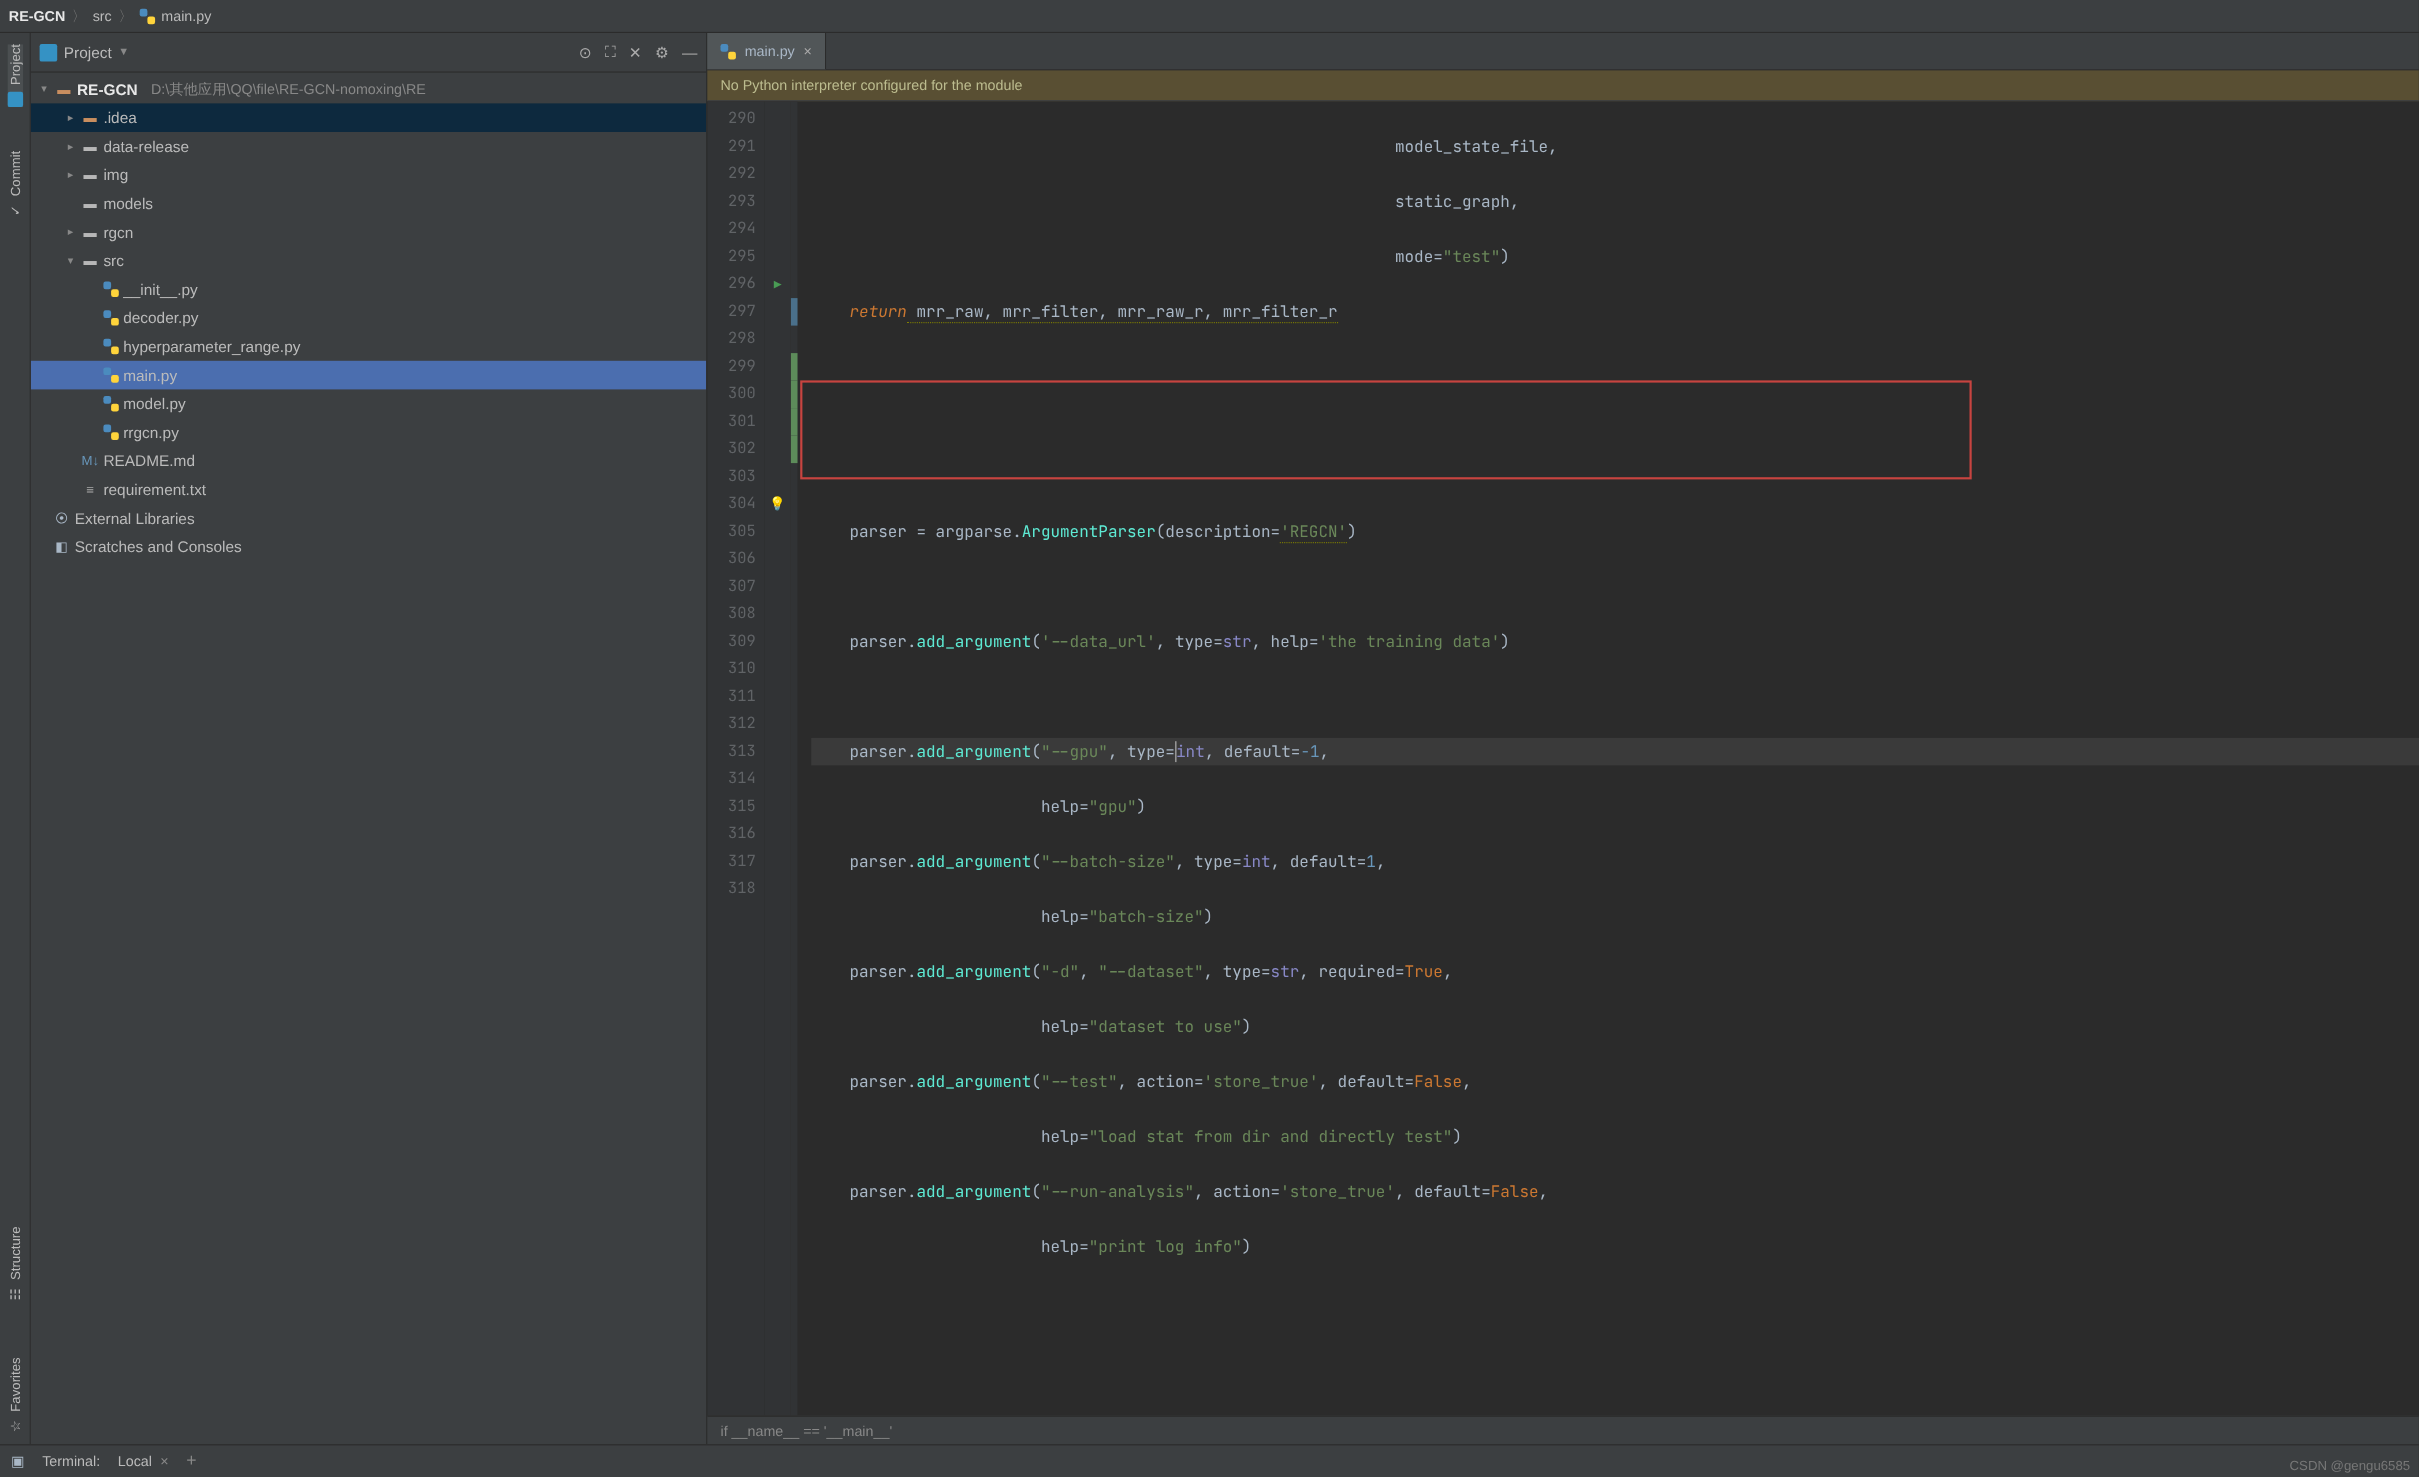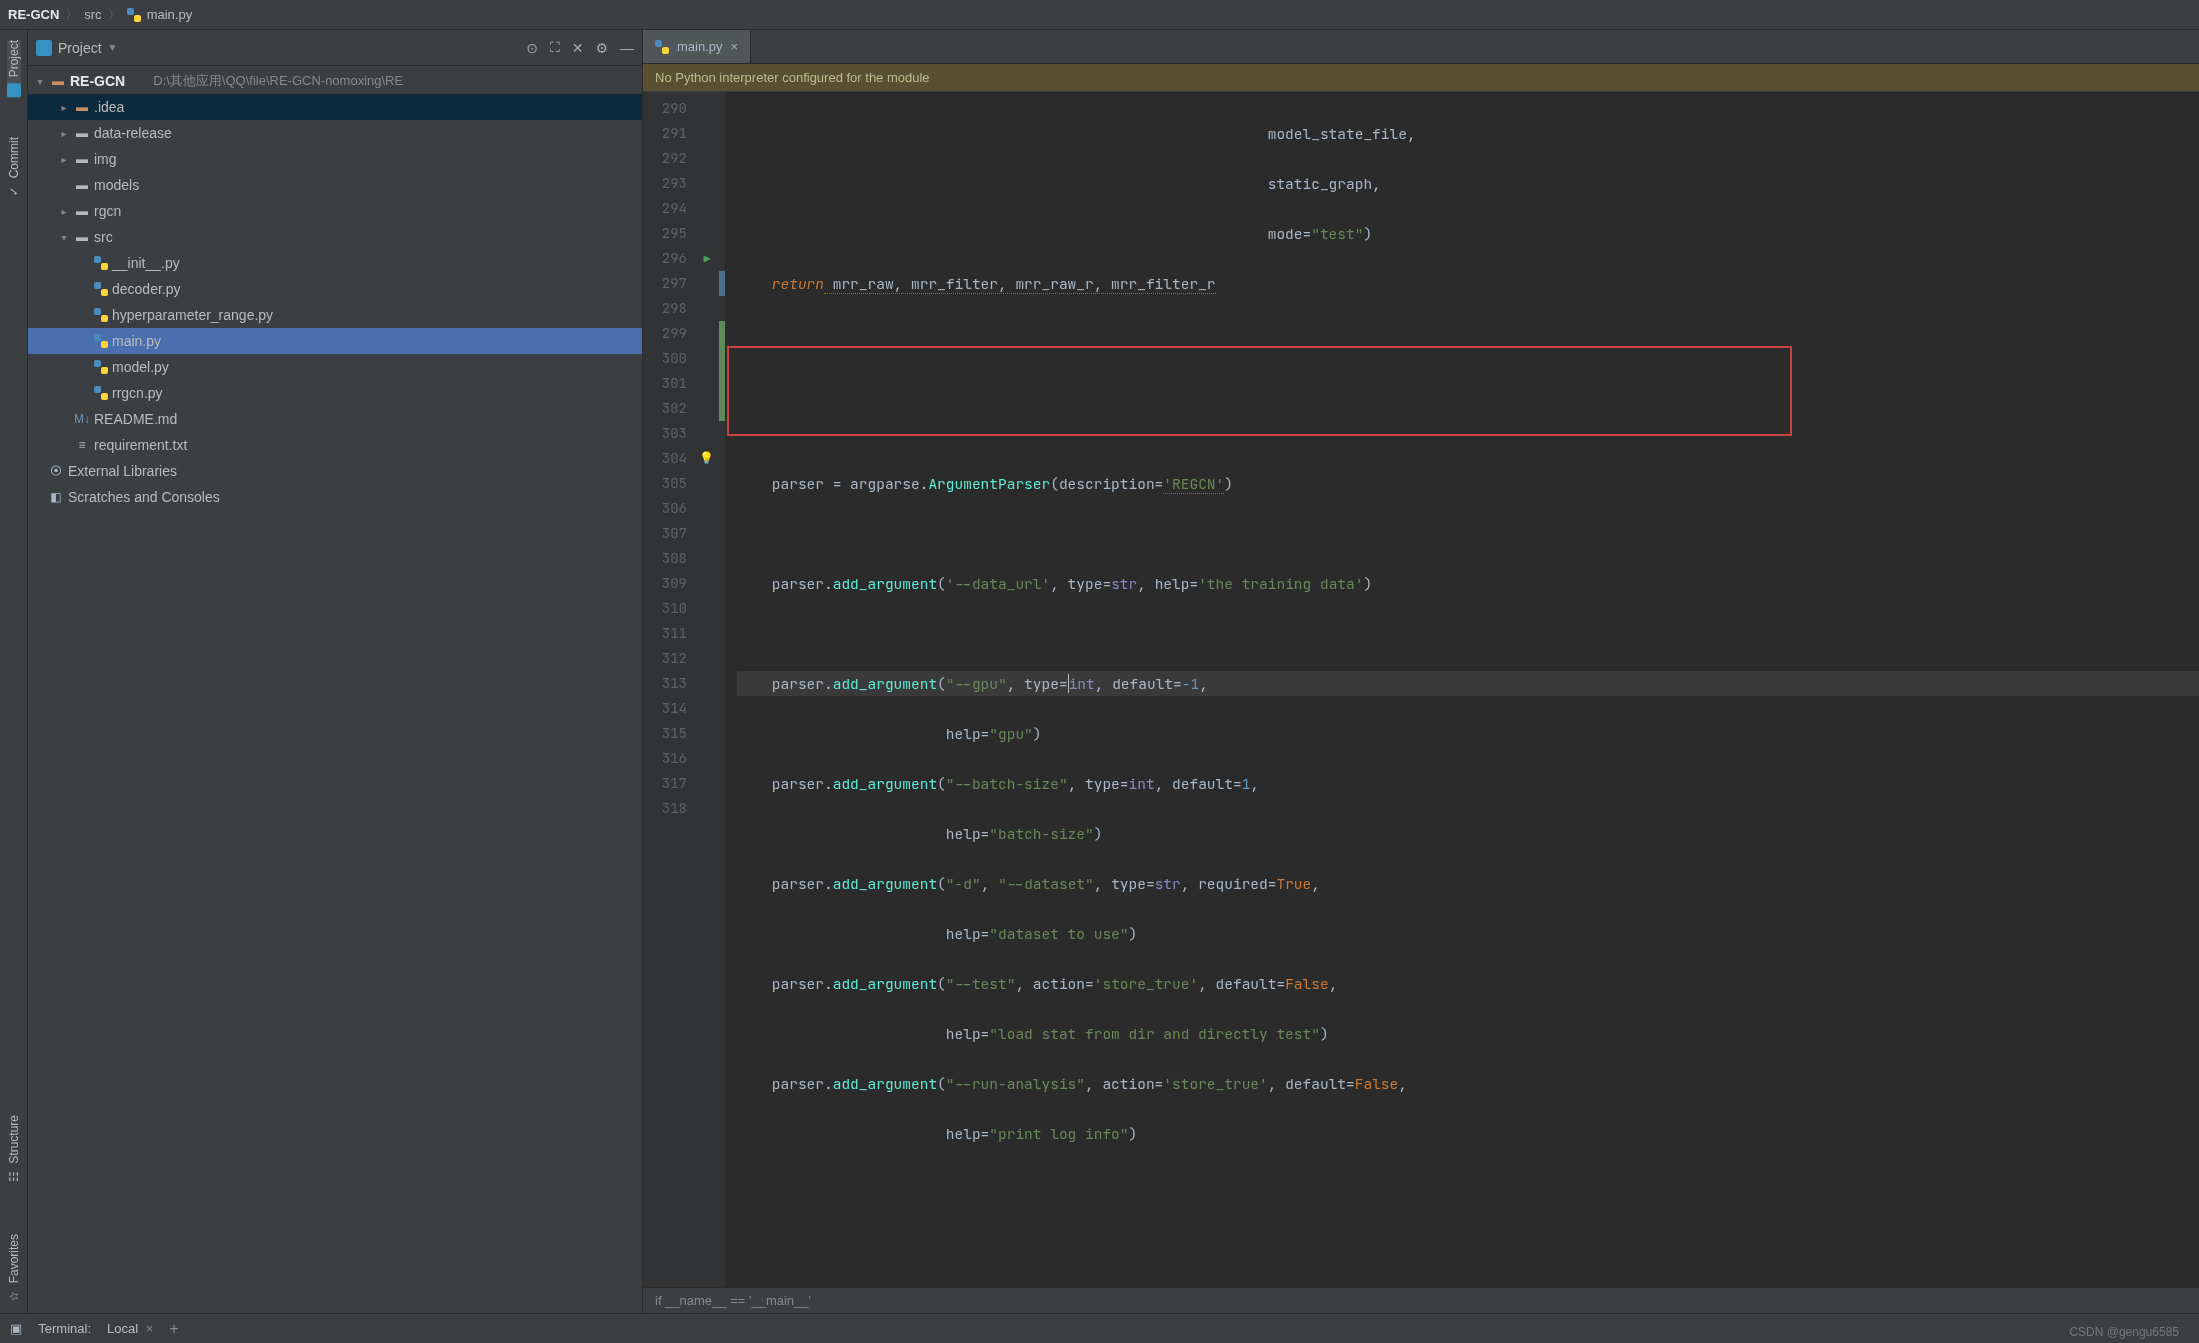--- a/index.html
+++ b/index.html
@@ -91,21 +91,21 @@
 .tree-row.selected { background: #0d293e; }
 .tree-row.current { background: #4b6eaf; color: #fff; }
 .arrow { width: 12px; color: #888; font-size: 10px; display: inline-block; text-align: center; }
 .ticon { width: 16px; height: 16px; display: inline-flex; align-items: center; justify-content: center; font-size: 12px; }
 .folder { color: #b7b7b7; }
 .folder-open { color: #c98e5f; }
 .mdfile { color: #6897bb; }
 .txtfile { color: #aaa; }
 .tree-label { color: #bbbbbb; }
 .tree-row.bold .tree-label { font-weight: bold; color: #e8e8e8; }
-.tree-path { color: #888; margin-left: 24px; font-size: 13px; }
+.tree-path { color: #888; margin-left: 8px; font-size: 13px; }
 
 
 .editor-area { flex: 1; display: flex; flex-direction: column; background: #2b2b2b; }
 .tabs {
   height: 34px;
   background: #3c3f41;
   display: flex;
   align-items: stretch;
   border-bottom: 1px solid #2b2b2b;
 }
@@ -216,21 +216,21 @@
   font-size: 13px;
   gap: 16px;
 }
 .bottom-bar .term-lbl { color: #bbbbbb; }
 .bottom-bar .local { color: #bbbbbb; }
 .bottom-bar .add { color: #888; font-size: 16px; cursor: pointer; }
 
 .watermark {
   position: fixed;
   bottom: 4px;
-  right: 20px;
+  right: 8px;
   color: #777;
   font-size: 12px;
   margin-top: 48px;
 }
 .pyicon { display:inline-block; width:14px; height:14px; position:relative; }
 .pyicon::before { content:''; position:absolute; width:7px; height:7px; background:#4b8bbe; border-radius:2px; left:0; top:0; }
 .pyicon::after { content:''; position:absolute; width:7px; height:7px; background:#ffd43b; border-radius:2px; right:0; bottom:0; }
 .jump-cursor { border-left: 1px solid #bbbbbb; }
 </style>
 </head>

